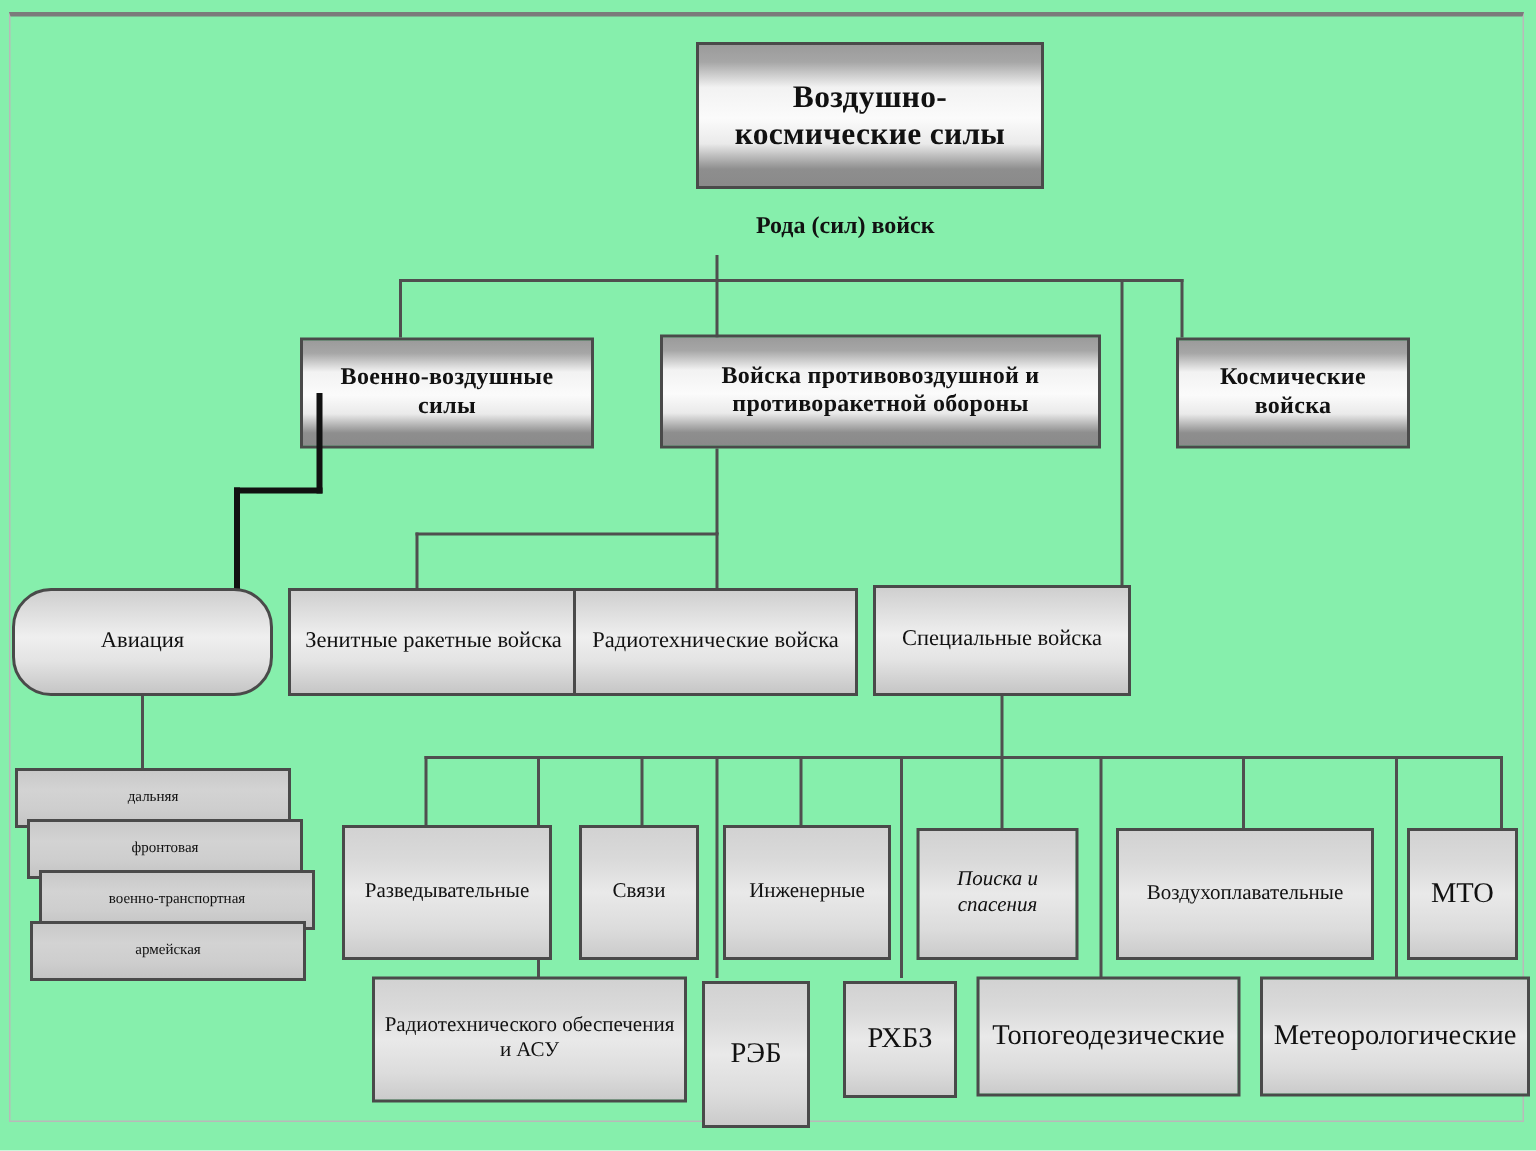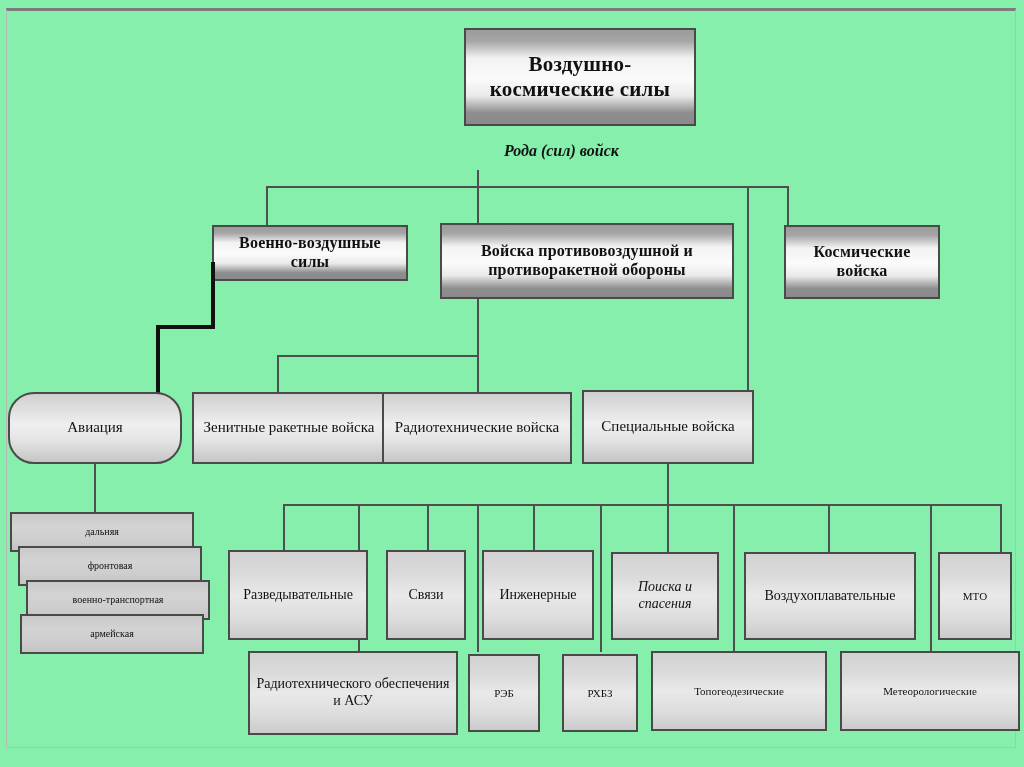--- a/index.html
+++ b/index.html
@@ -62,21 +62,21 @@
   }
   .node.card {
     background: linear-gradient(to bottom,
       #c9c9c9 0%, #d3d3d3 35%, #cecece 70%, #c4c4c4 100%);
   }
 
   .title-node { font-size: 21px; }
   .tier2 { font-size: 16px; }
   .tier3 { font-size: 15px; }
   .tier4 { font-size: 14px; }
-  .tier5 { font-size: 11px; }
+  .tier5 { font-size: 19px; }
   .card  { font-size: 10px; }
 
   .caption {
     position: absolute;
     font-size: 16px;
     font-weight: bold;
     color: #111111;
     white-space: nowrap;
   }
 
@@ -91,30 +91,30 @@
 <body>
 
 <div id="slide">
   <div id="slide-frame"></div>
 
   <div class="node heavy title-node" style="left:464px; top:28px; width:232px; height:98px;">
     <span style="white-space:pre-line;">Воздушно-
 космические силы</span>
   </div>
 
-  <div class="caption" style="left:504px; top:142px;font-style:italic;">Рода (сил) войск</div>
+  <div class="caption" style="left:504px; top:142px;">Рода (сил) войск</div>
 
   <div class="ln" style="left:477px; top:170px; width:2px; height:17px;"></div>
 
   <div class="ln" style="left:266px; top:186px; width:523px; height:2px;"></div>
   <div class="ln" style="left:266px; top:186px; width:2px; height:39px;"></div>
   <div class="ln" style="left:477px; top:186px; width:2px; height:39px;"></div>
   <div class="ln" style="left:787px; top:186px; width:2px; height:39px;"></div>
 
-  <div class="node heavy tier2" style="left:212px; top:225px; width:196px; height:56px;">
+  <div class="node heavy tier2" style="left:200px; top:225px; width:196px; height:74px;">
     <span>Военно-воздушные силы</span>
   </div>
 
   <div class="node heavy tier2" style="left:440px; top:223px; width:294px; height:76px;">
     <span>Войска противовоздушной и противоракетной обороны</span>
   </div>
 
   <div class="node heavy tier2" style="left:784px; top:225px; width:156px; height:74px;">
     <span>Космические войска</span>
   </div>
@@ -192,21 +192,21 @@
   <div class="node plain tier4" style="left:744px; top:552px; width:172px; height:88px;">
     <span>Воздухоплавательные</span>
   </div>
   <div class="node plain tier5" style="left:938px; top:552px; width:74px; height:88px;">
     <span>МТО</span>
   </div>
 
   <div class="node plain tier4" style="left:248px; top:651px; width:210px; height:84px;">
     <span>Радиотехнического обеспечения и АСУ</span>
   </div>
-  <div class="node plain tier5" style="left:468px; top:654px; width:72px; height:78px;">
+  <div class="node plain tier5" style="left:468px; top:654px; width:72px; height:98px;">
     <span>РЭБ</span>
   </div>
   <div class="node plain tier5" style="left:562px; top:654px; width:76px; height:78px;">
     <span>РХБЗ</span>
   </div>
   <div class="node plain tier5" style="left:651px; top:651px; width:176px; height:80px;">
     <span>Топогеодезические</span>
   </div>
   <div class="node plain tier5" style="left:840px; top:651px; width:180px; height:80px;">
     <span>Метеорологические</span>

